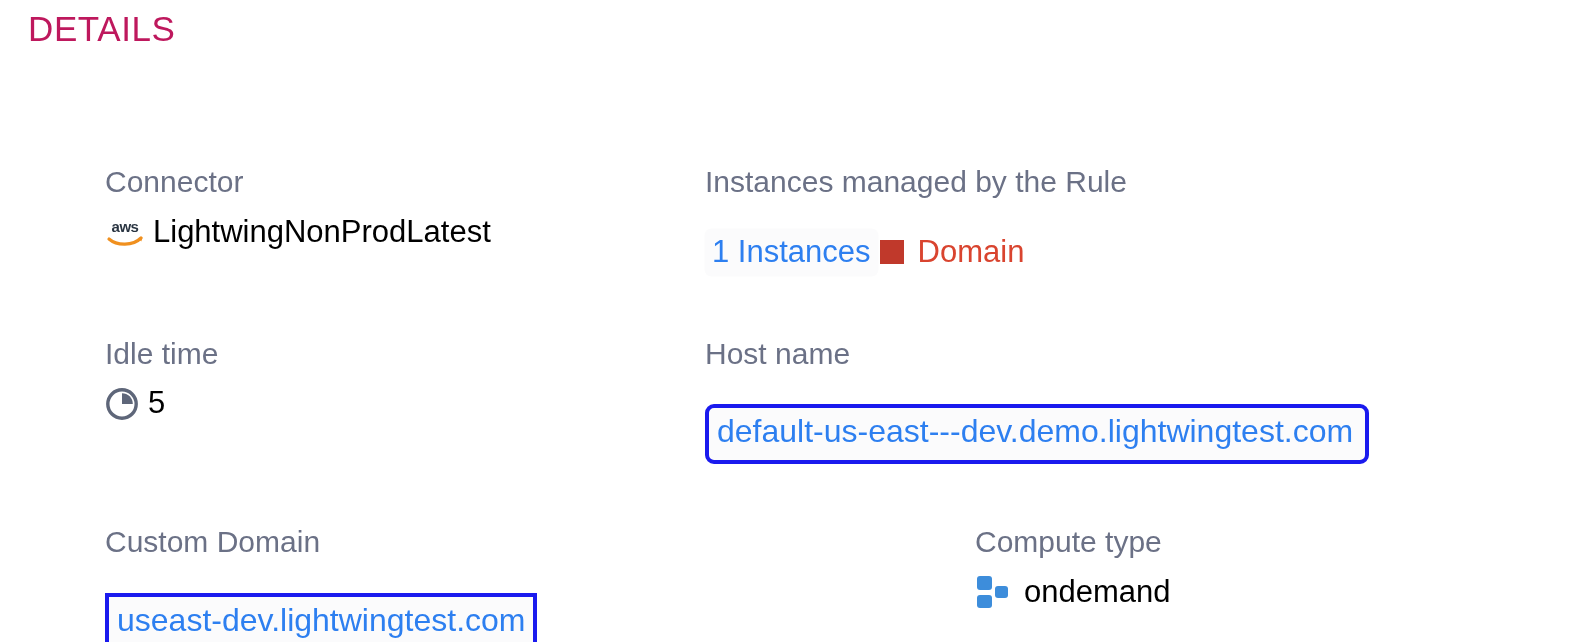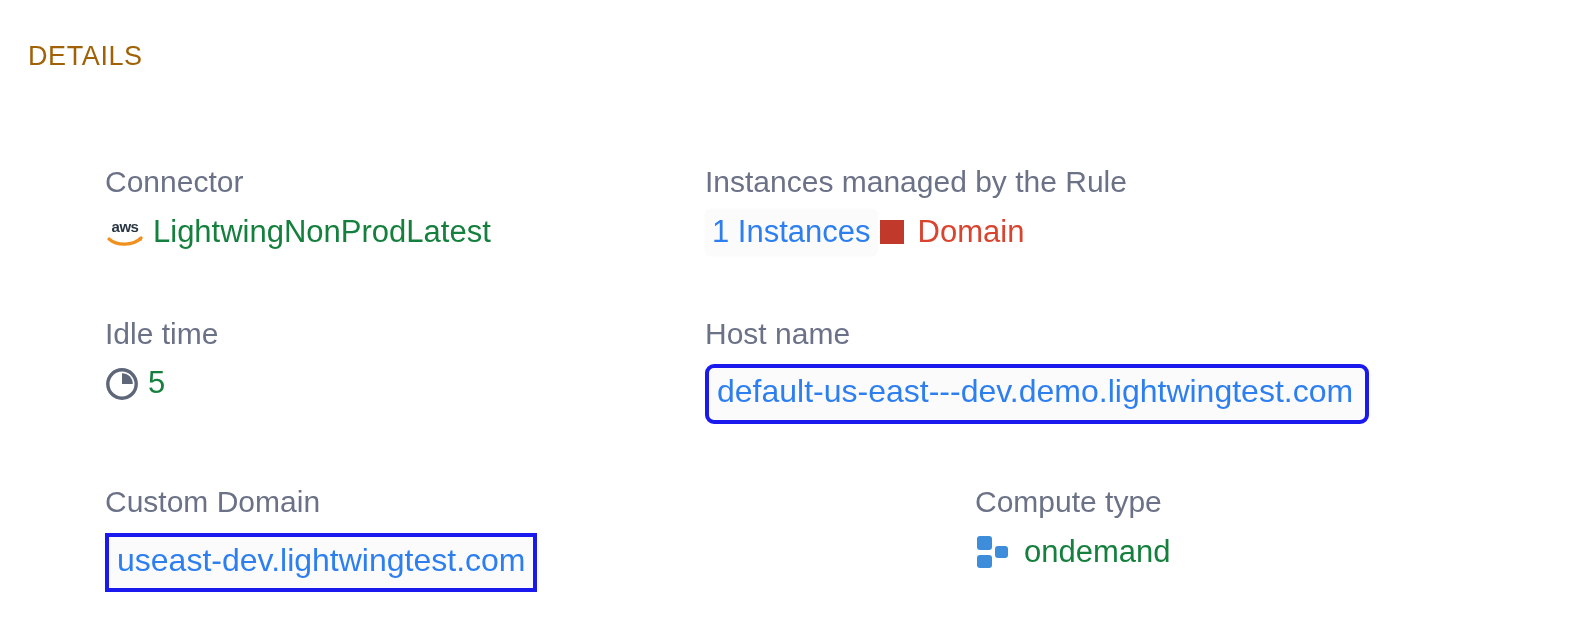--- a/index.html
+++ b/index.html
@@ -13,26 +13,25 @@
     font-family: "Liberation Sans", sans-serif;
     -webkit-font-smoothing: antialiased;
     overflow: hidden;
     position: relative;
   }
 
   #page-title {
     position: absolute;
     left: 28px;
     top: 8px;
-    font-size: 27px;
+    font-size: 35px;
     letter-spacing: 0.6px;
-    color: #a16207;
+    color: #be185d;
     font-weight: 400;
     line-height: 1.2;
-    margin-top: 32px;
   }
 
   .details-grid {
     position: absolute;
     left: 105px;
     top: 164px;
     width: 1470px;
   }
 
   .detail-row {
@@ -40,34 +39,34 @@
     flex-direction: row;
     align-items: flex-start;
   }
   .row-gap { height: 60px; }
 
   .col {
     display: flex;
     flex-direction: column;
   }
   .col-left  { width: 600px; flex: 0 0 600px; }
-  .col-right { flex: 1 1 auto; min-width: 0; }
+  .col-right { flex: 1 1 auto; min-width: 0; gap: 20px; }
 
   .field-label {
     font-size: 30px;
     color: #6b7186;
     font-weight: 400;
     line-height: 1.22;
     white-space: nowrap;
   }
 
   .field-value {
     margin-top: 12px;
     font-size: 31px;
-    color: #15803d;
+    color: #000000;
     font-weight: 400;
     line-height: 1.25;
     display: flex;
     align-items: center;
     white-space: nowrap;
   }
 
   
   .aws-icon {
     width: 40px;

